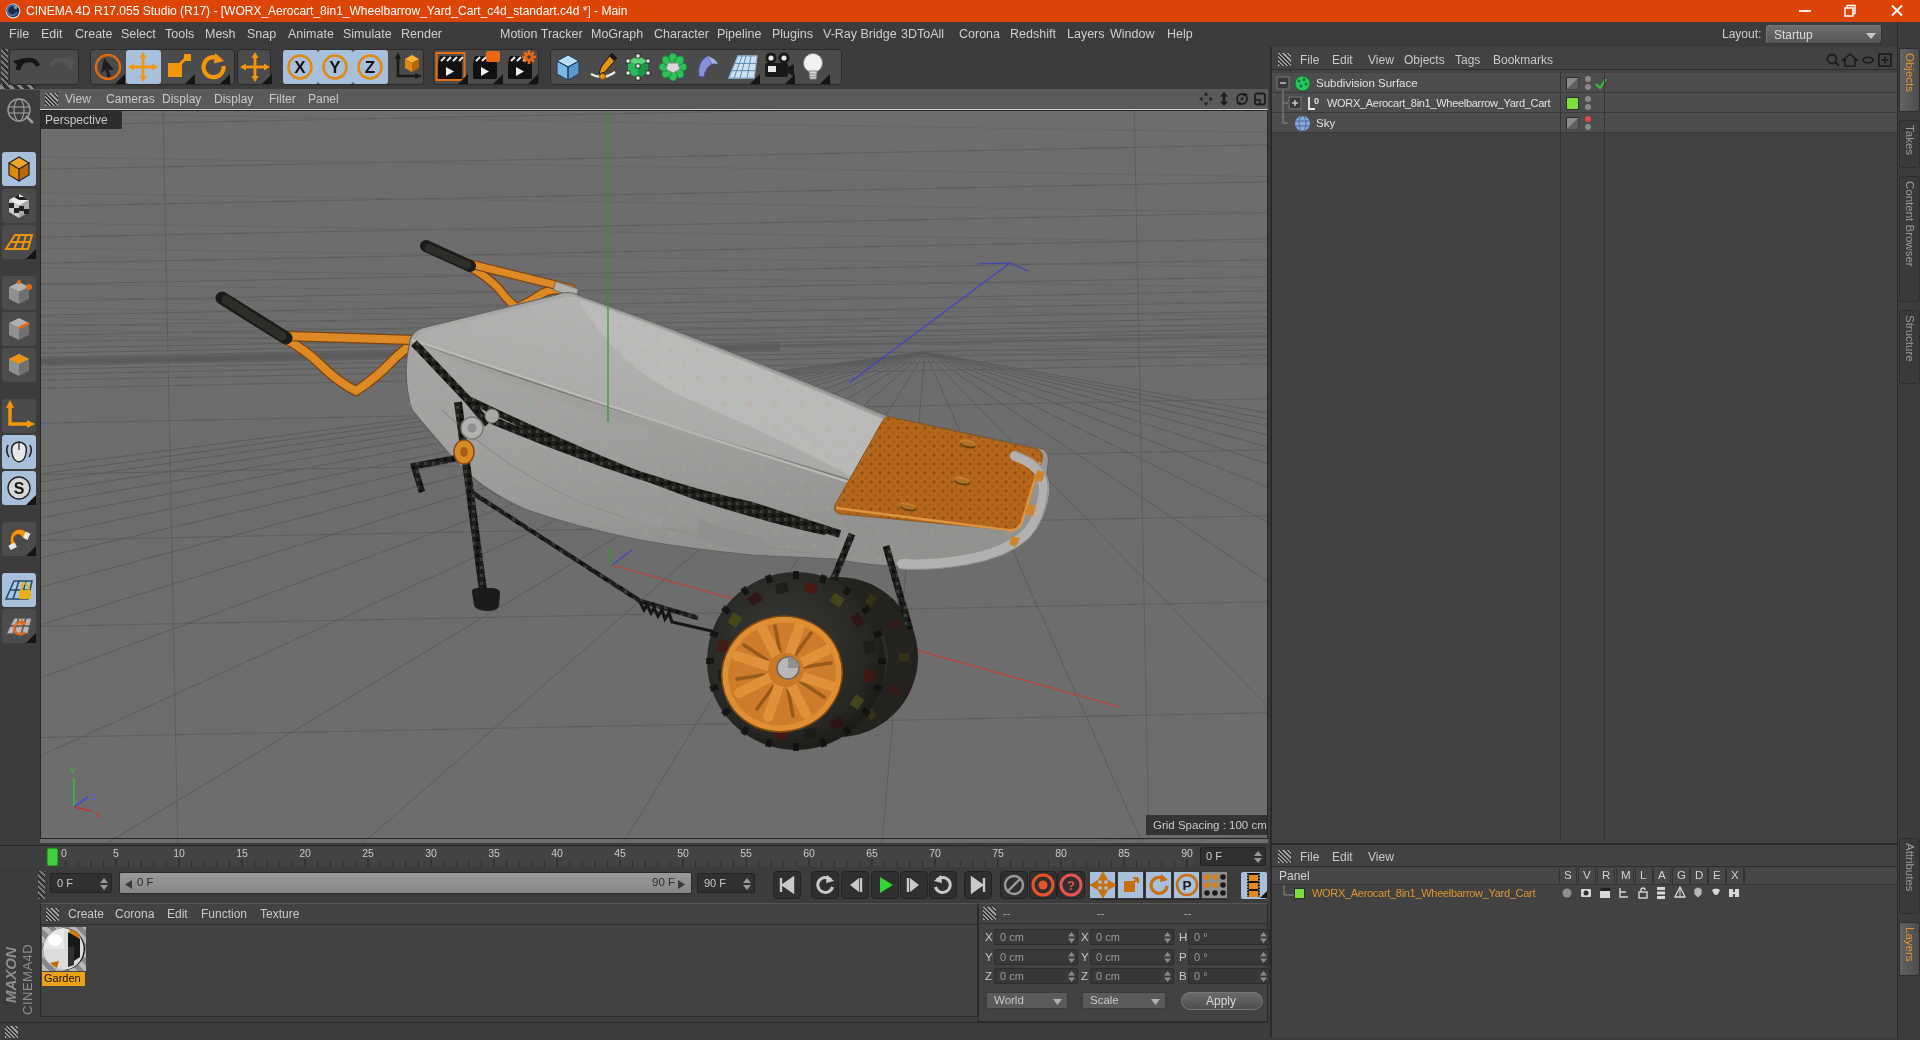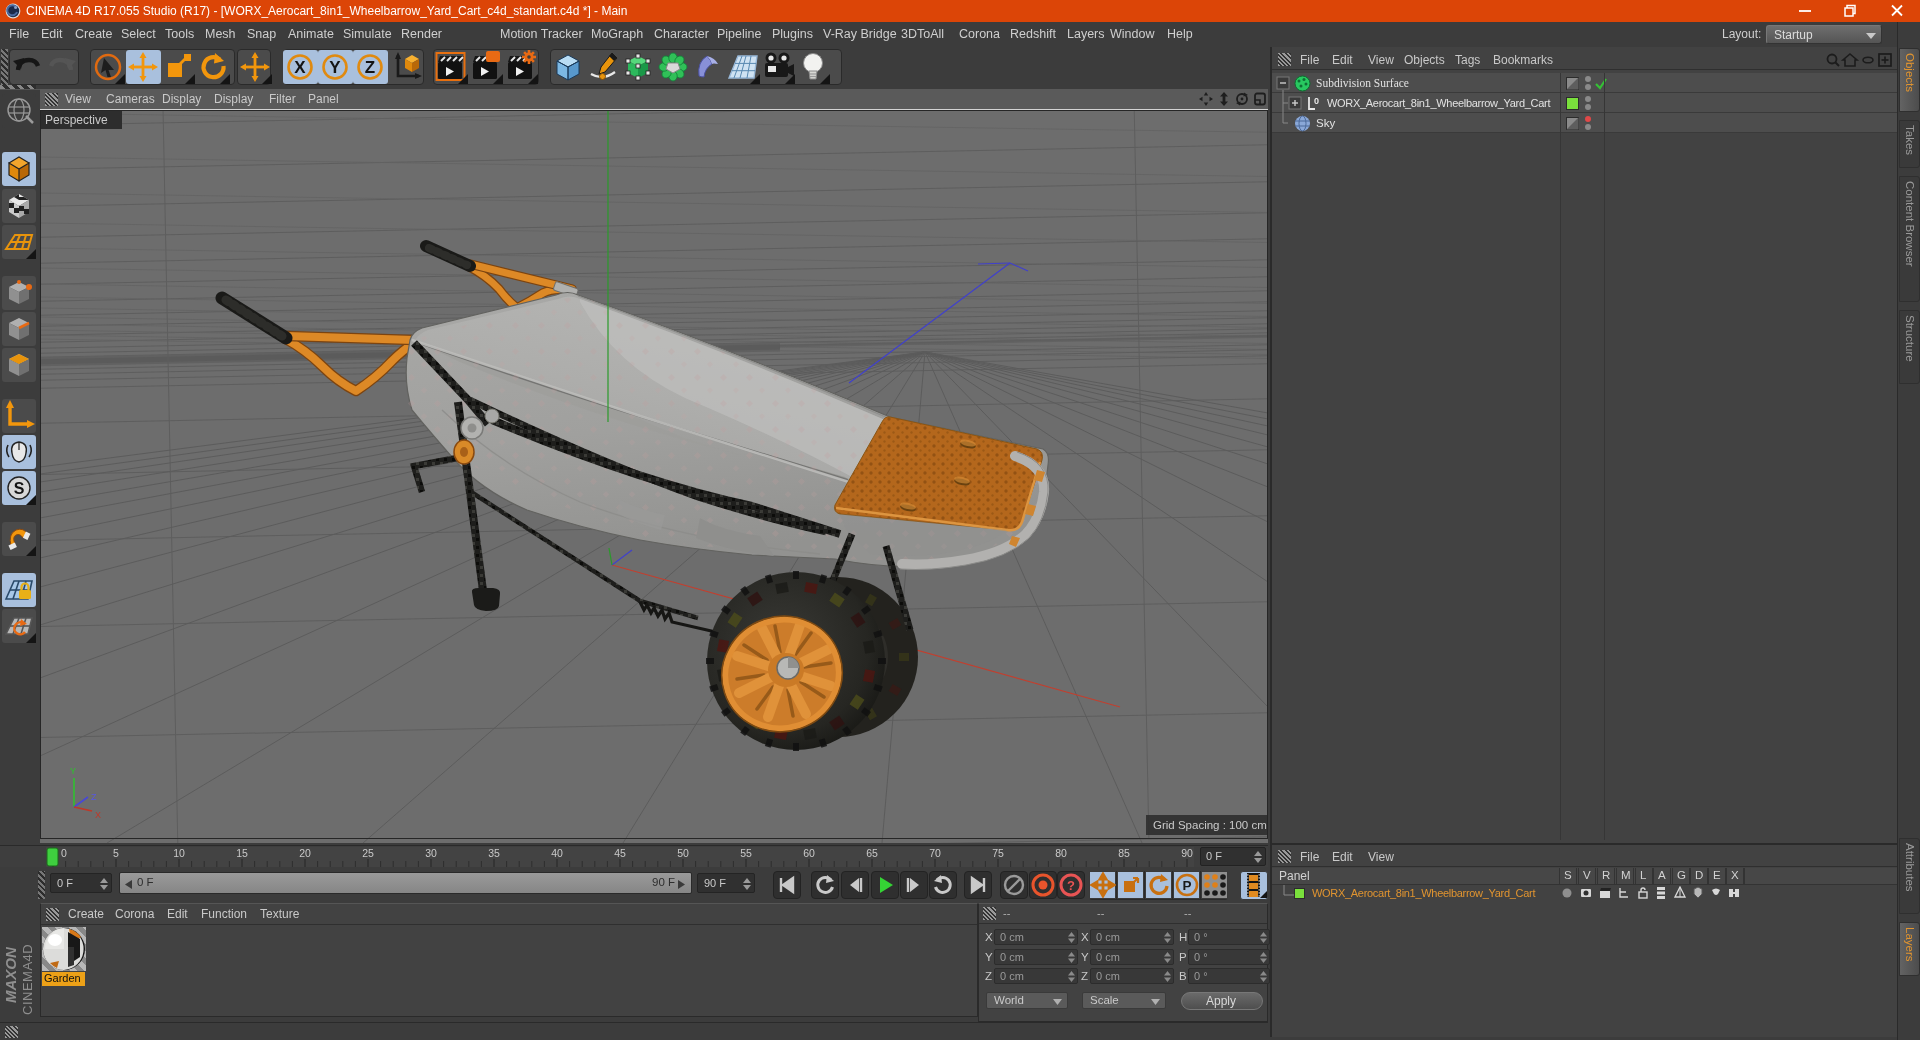--- a/index.html
+++ b/index.html
@@ -1160,21 +1160,21 @@
           <line x1="4" y1="7" x2="10" y2="7" stroke="#ccc" stroke-width="1.4"></line>
         </svg>
         <svg class="abs" style="left:22px;top:2px" width="17" height="17">
           <circle cx="8.5" cy="8.5" r="7.5" fill="#28c860"></circle>
           <circle cx="8.5" cy="8.5" r="7.5" fill="none" stroke="#0f6a30"></circle>
           <circle cx="5" cy="6" r="1.5" fill="#0e6e34"></circle>
           <circle cx="10" cy="4.5" r="1.5" fill="#0e6e34"></circle>
           <circle cx="12" cy="9" r="1.5" fill="#0e6e34"></circle>
           <circle cx="7" cy="11" r="1.5" fill="#0e6e34"></circle>
         </svg>
-        <span class="txt" style="left:44px;top:4px;font-size:11.5px;color:#e2e2e2;font-family:Liberation Serif, serif;">Subdivision Surface</span>
+        <span class="txt" style="left:44px;top:4px;font-size:11.5px;color:#e2e2e2;">Subdivision Surface</span>
         <svg class="abs" style="left:294px;top:4px" width="13" height="13">
           <rect x="0.5" y="0.5" width="12" height="12" fill="#8a8a8a" stroke="#2c2c2c"></rect>
           <path d="M0.5 12.5 L12.5 0.5 L12.5 12.5 Z" fill="#5e5e5e"></path>
         </svg>
         <svg class="abs" style="left:312px;top:2px" width="8" height="16">
           <circle cx="4" cy="4" r="3" fill="#8a8a8a"></circle>
           <circle cx="4" cy="12" r="3" fill="#8a8a8a"></circle>
         </svg>
         <svg class="abs" style="left:322px;top:4px" width="14" height="13">
           <path d="M2 7 L6 11 L12 2" fill="none" stroke="#35c035" stroke-width="2.2"></path>

